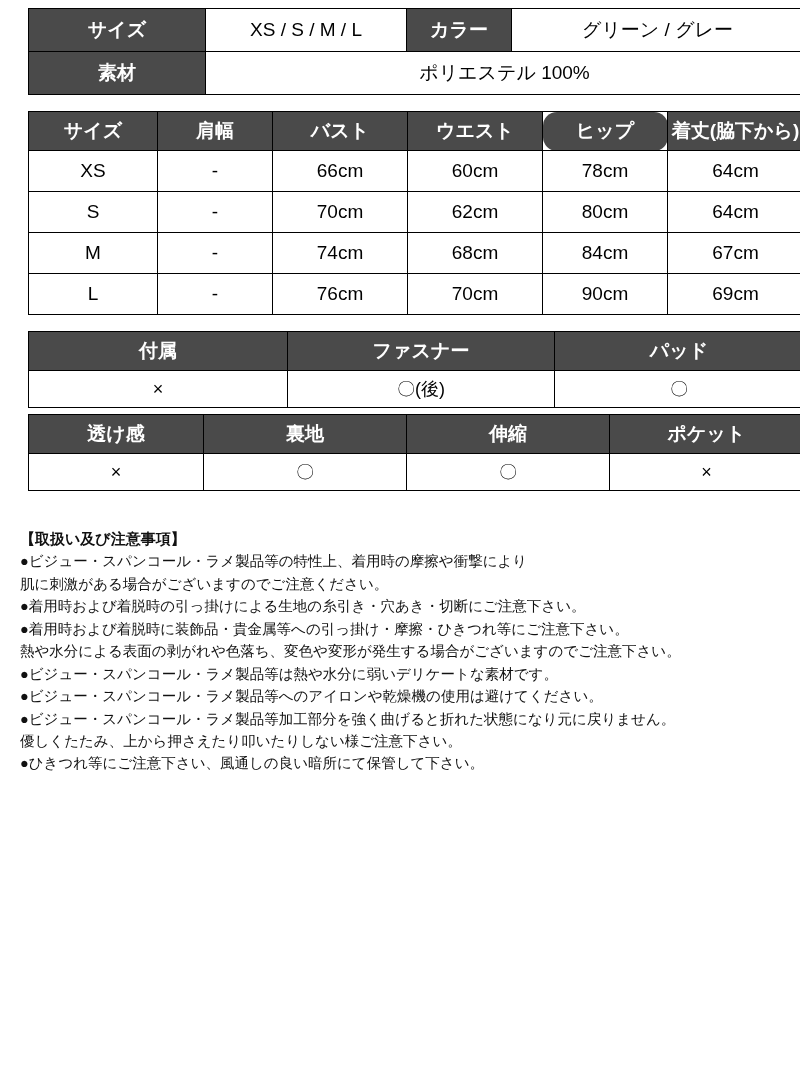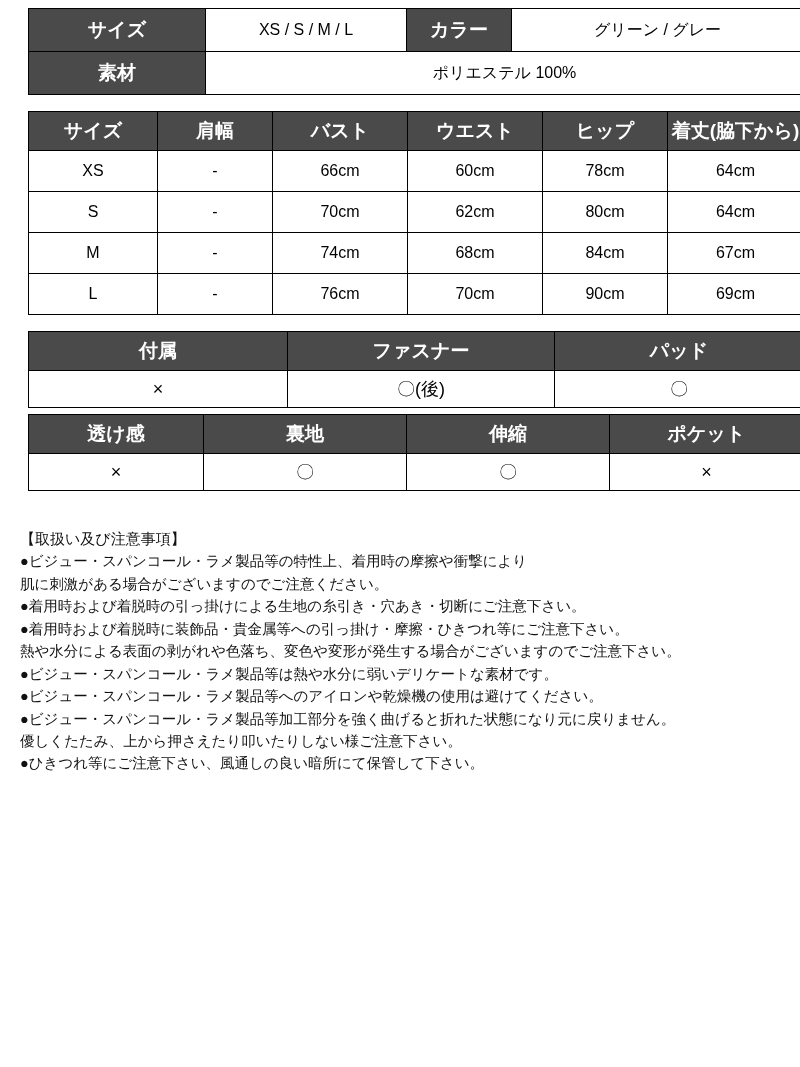--- a/index.html
+++ b/index.html
@@ -25,21 +25,21 @@
     border-collapse: collapse;
     width: 776px;
     table-layout: fixed;
     margin-left: 16px;
   }
   td, th {
     border: 1px solid #000000;
     text-align: center;
     vertical-align: middle;
     font-weight: normal;
-    font-size: 16px;
+    font-size: 19px;
     padding: 0;
     height: 40px;
     background: #ffffff;
     color: #000000;
   }
   th.dark, td.dark {
     background: #4a4a4a;
     color: #ffffff;
     font-weight: bold;
     font-size: 19px;
@@ -60,21 +60,21 @@
   #feature-table td { height: 36px; font-size: 18px; }
 
   .notes {
     margin-top: 36px;
     padding-left: 8px;
     font-size: 14.5px;
     line-height: 1.55;
     color: #111111;
   }
   .notes .note-title {
-    font-weight: normal;
+    font-weight: bold;
     font-size: 15px;
   }
   .notes p {
     margin: 0;
     white-space: pre-wrap;
   }
 </style>
 </head>
 <body>
 
@@ -95,21 +95,21 @@
     </tbody>
   </table>
 
   <table id="size-table">
     <thead>
       <tr>
         <th class="dark" style="width:128px;">サイズ</th>
         <th class="dark" style="width:114px;">肩幅</th>
         <th class="dark" style="width:134px;">バスト</th>
         <th class="dark" style="width:134px;">ウエスト</th>
-        <th class="dark" style="width:124px;">ヒップ</th>
+        <th class="dark" style="width:124px;border-radius:14px;">ヒップ</th>
         <th class="dark">着丈(脇下から)</th>
       </tr>
     </thead>
     <tbody>
       <tr>
         <td>XS</td>
         <td>-</td>
         <td>66cm</td>
         <td>60cm</td>
         <td>78cm</td>

